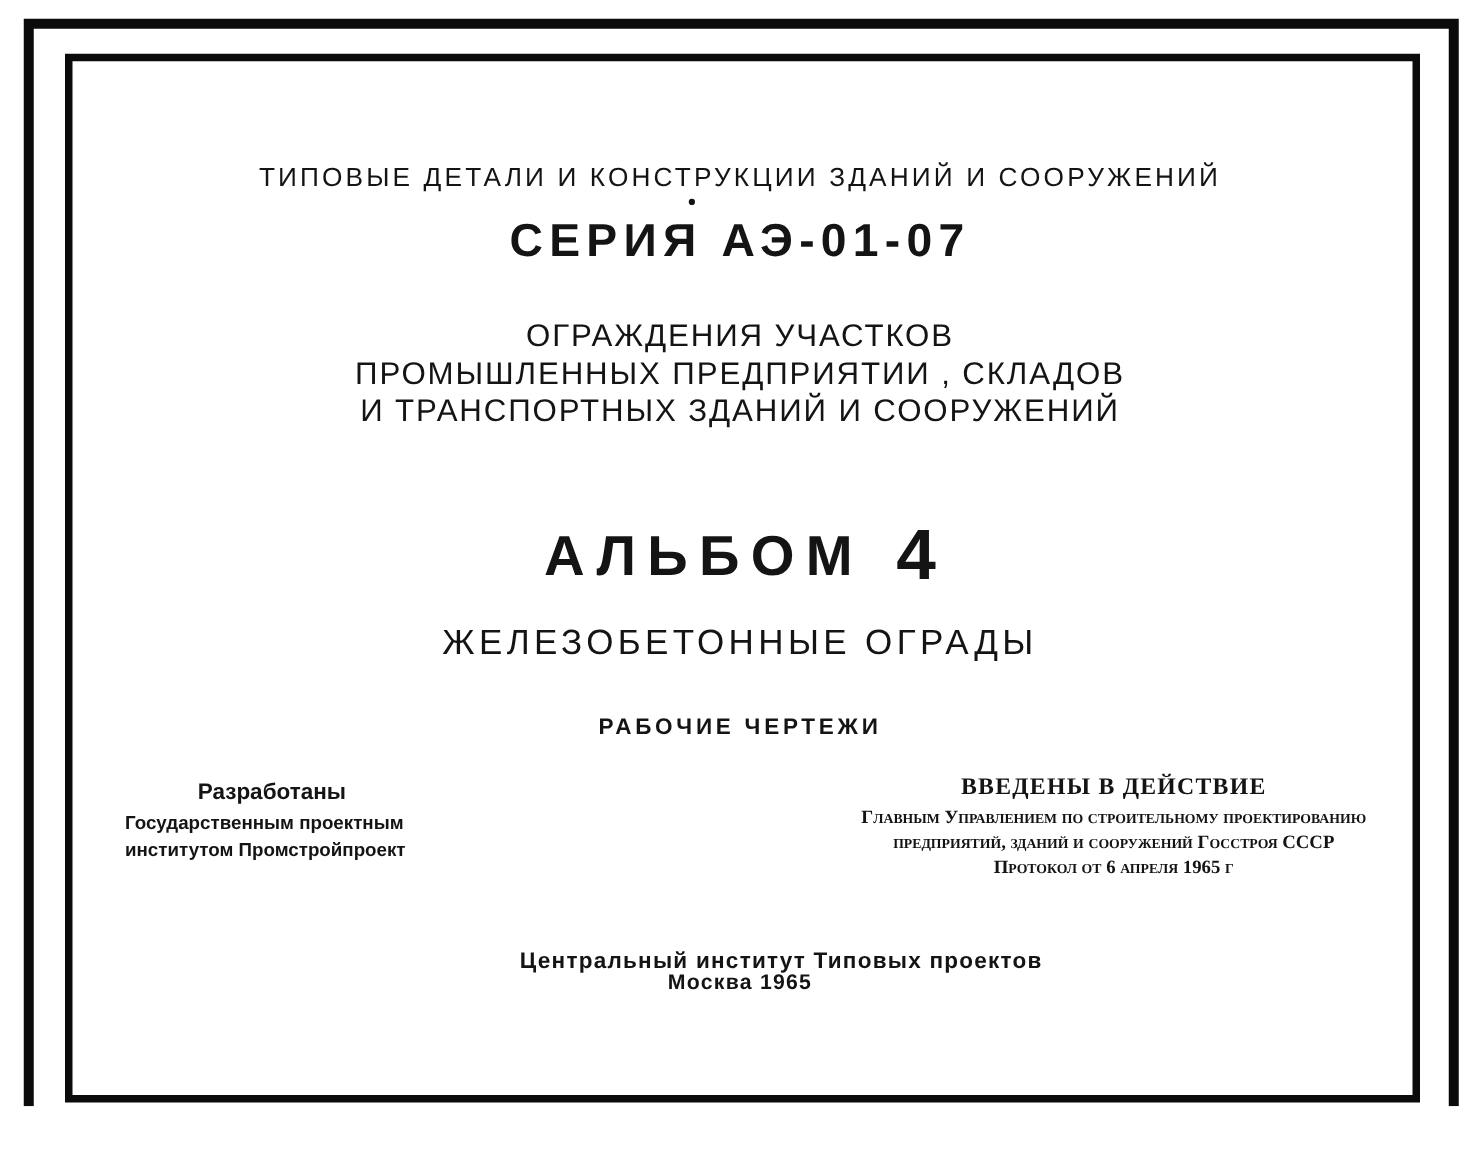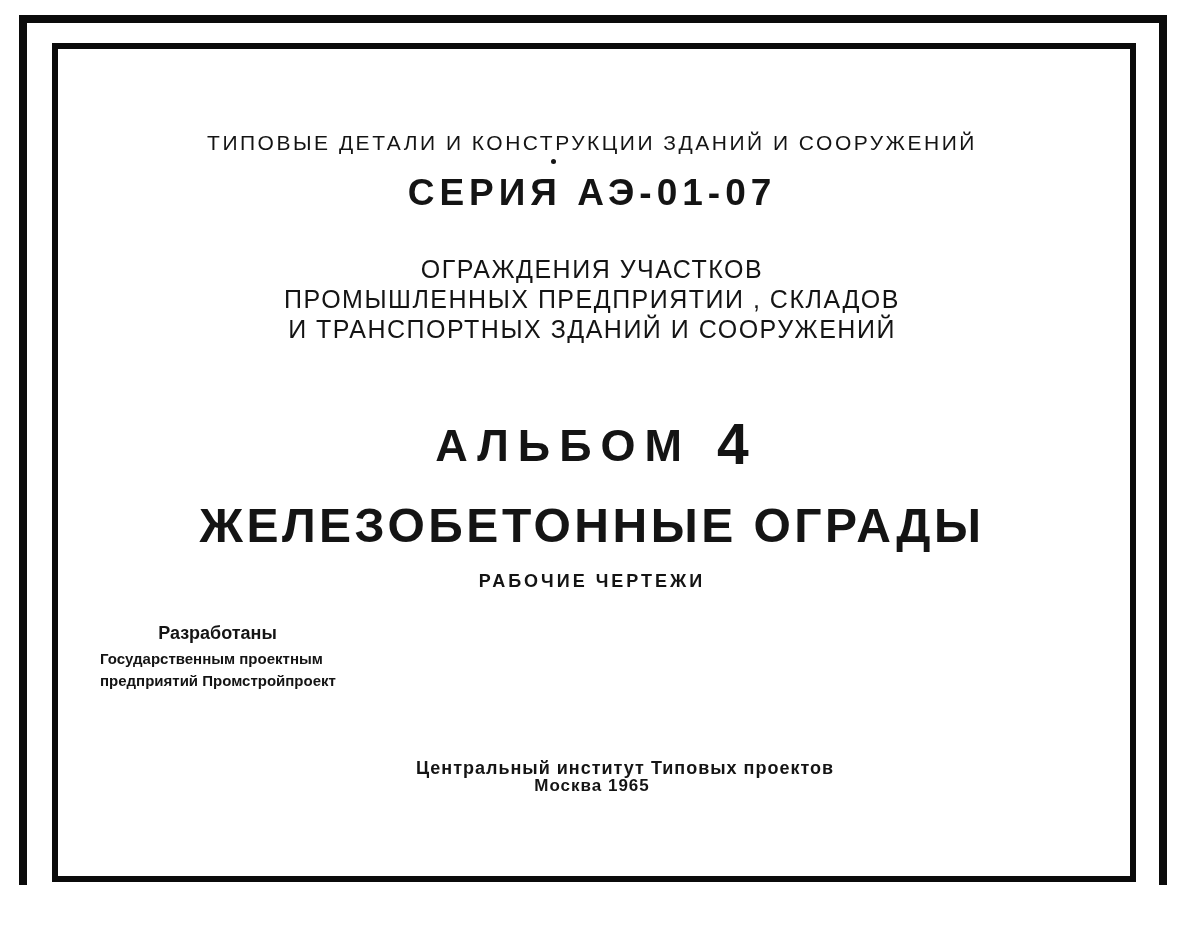--- a/index.html
+++ b/index.html
@@ -78,22 +78,22 @@
   }
   .album-number {
     display: inline-block;
     font-size: 57px;
     letter-spacing: 0;
     margin-left: 26px;
     transform: translateY(3px);
   }
   .main-title {
     top: 498px;
-    font-size: 48px;
-    font-weight: 700;
+    font-size: 28px;
+    font-weight: 400;
     letter-spacing: 3.5px;
     white-space: nowrap;
     text-align: center;
   }
   .doc-type {
     top: 571px;
     font-size: 18px;
     font-weight: 700;
     letter-spacing: 3px;
     white-space: nowrap;
@@ -174,21 +174,27 @@
     <span>АЛЬБОМ</span><span class="album-number">4</span>
   </div>
 
   <div class="abs centered main-title">ЖЕЛЕЗОБЕТОННЫЕ ОГРАДЫ</div>
 
   <div class="abs centered doc-type">РАБОЧИЕ ЧЕРТЕЖИ</div>
 
   <div class="abs developed-block">
     <div class="developed-heading">Разработаны</div>
     <div class="line">Государственным проектным</div>
-    <div class="line">предприятий Промстройпроект</div>
-  </div>
-
+    <div class="line">институтом Промстройпроект</div>
+  </div>
+
+  <div class="abs approved-block">
+    <div class="approved-heading">ВВЕДЕНЫ В ДЕЙСТВИЕ</div>
+    <div class="line">Главным Управлением по строительному проектированию</div>
+    <div class="line">предприятий, зданий и сооружений  Госстроя СССР</div>
+    <div class="line">Протокол от  6 апреля 1965 г</div>
+  </div>
 
   <div class="abs centered publisher">Центральный институт  Типовых проектов</div>
 
   <div class="abs centered city-year">Москва 1965</div>
 
 </div>
 
 </body></html>

